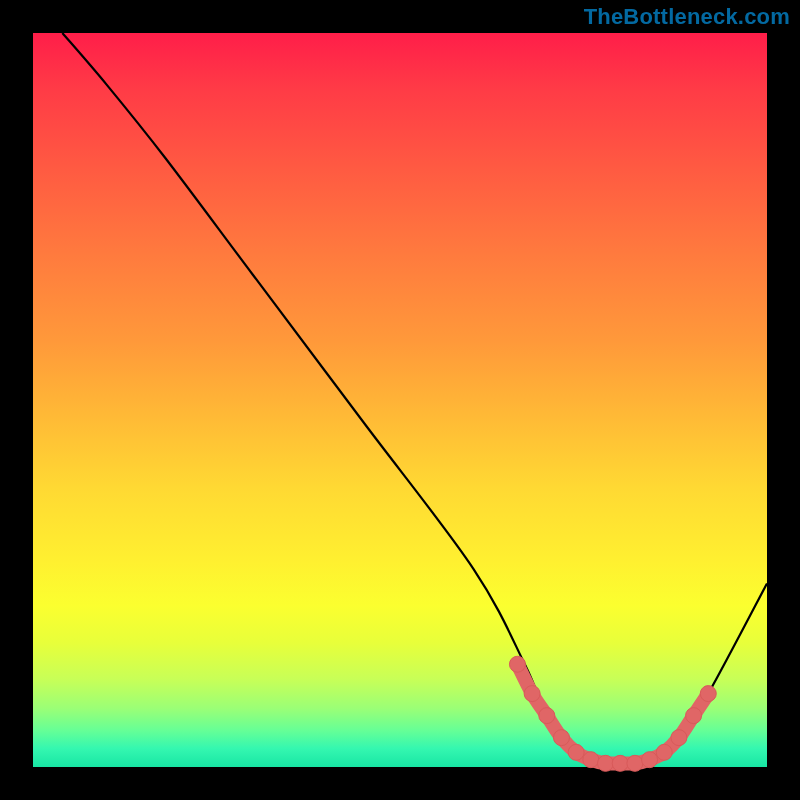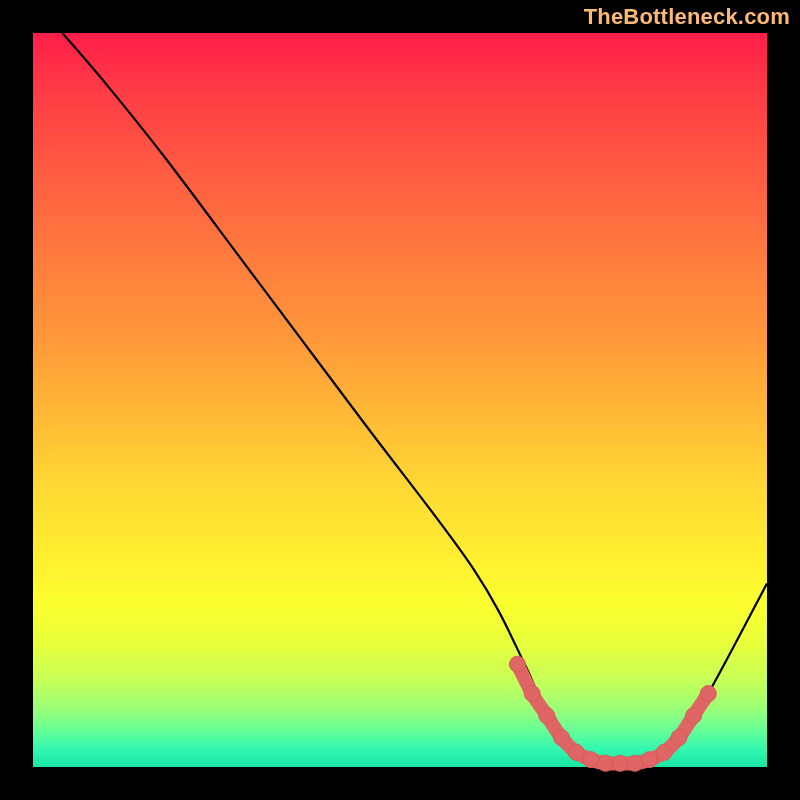--- a/index.html
+++ b/index.html
@@ -14,21 +14,21 @@
   .frame {
     position: relative;
     width: 800px;
     height: 800px;
     background: #000;
   }
   .watermark {
     position: absolute;
     top: 4px;
     right: 10px;
-    color: #fdba74;
+    color: #0369a1;
     font-size: 22px;
     font-weight: bold;
     letter-spacing: 0.2px;
     user-select: none;
   }
   .plot-area {
     position: absolute;
     left: 33px;
     top: 33px;
     width: 734px;

